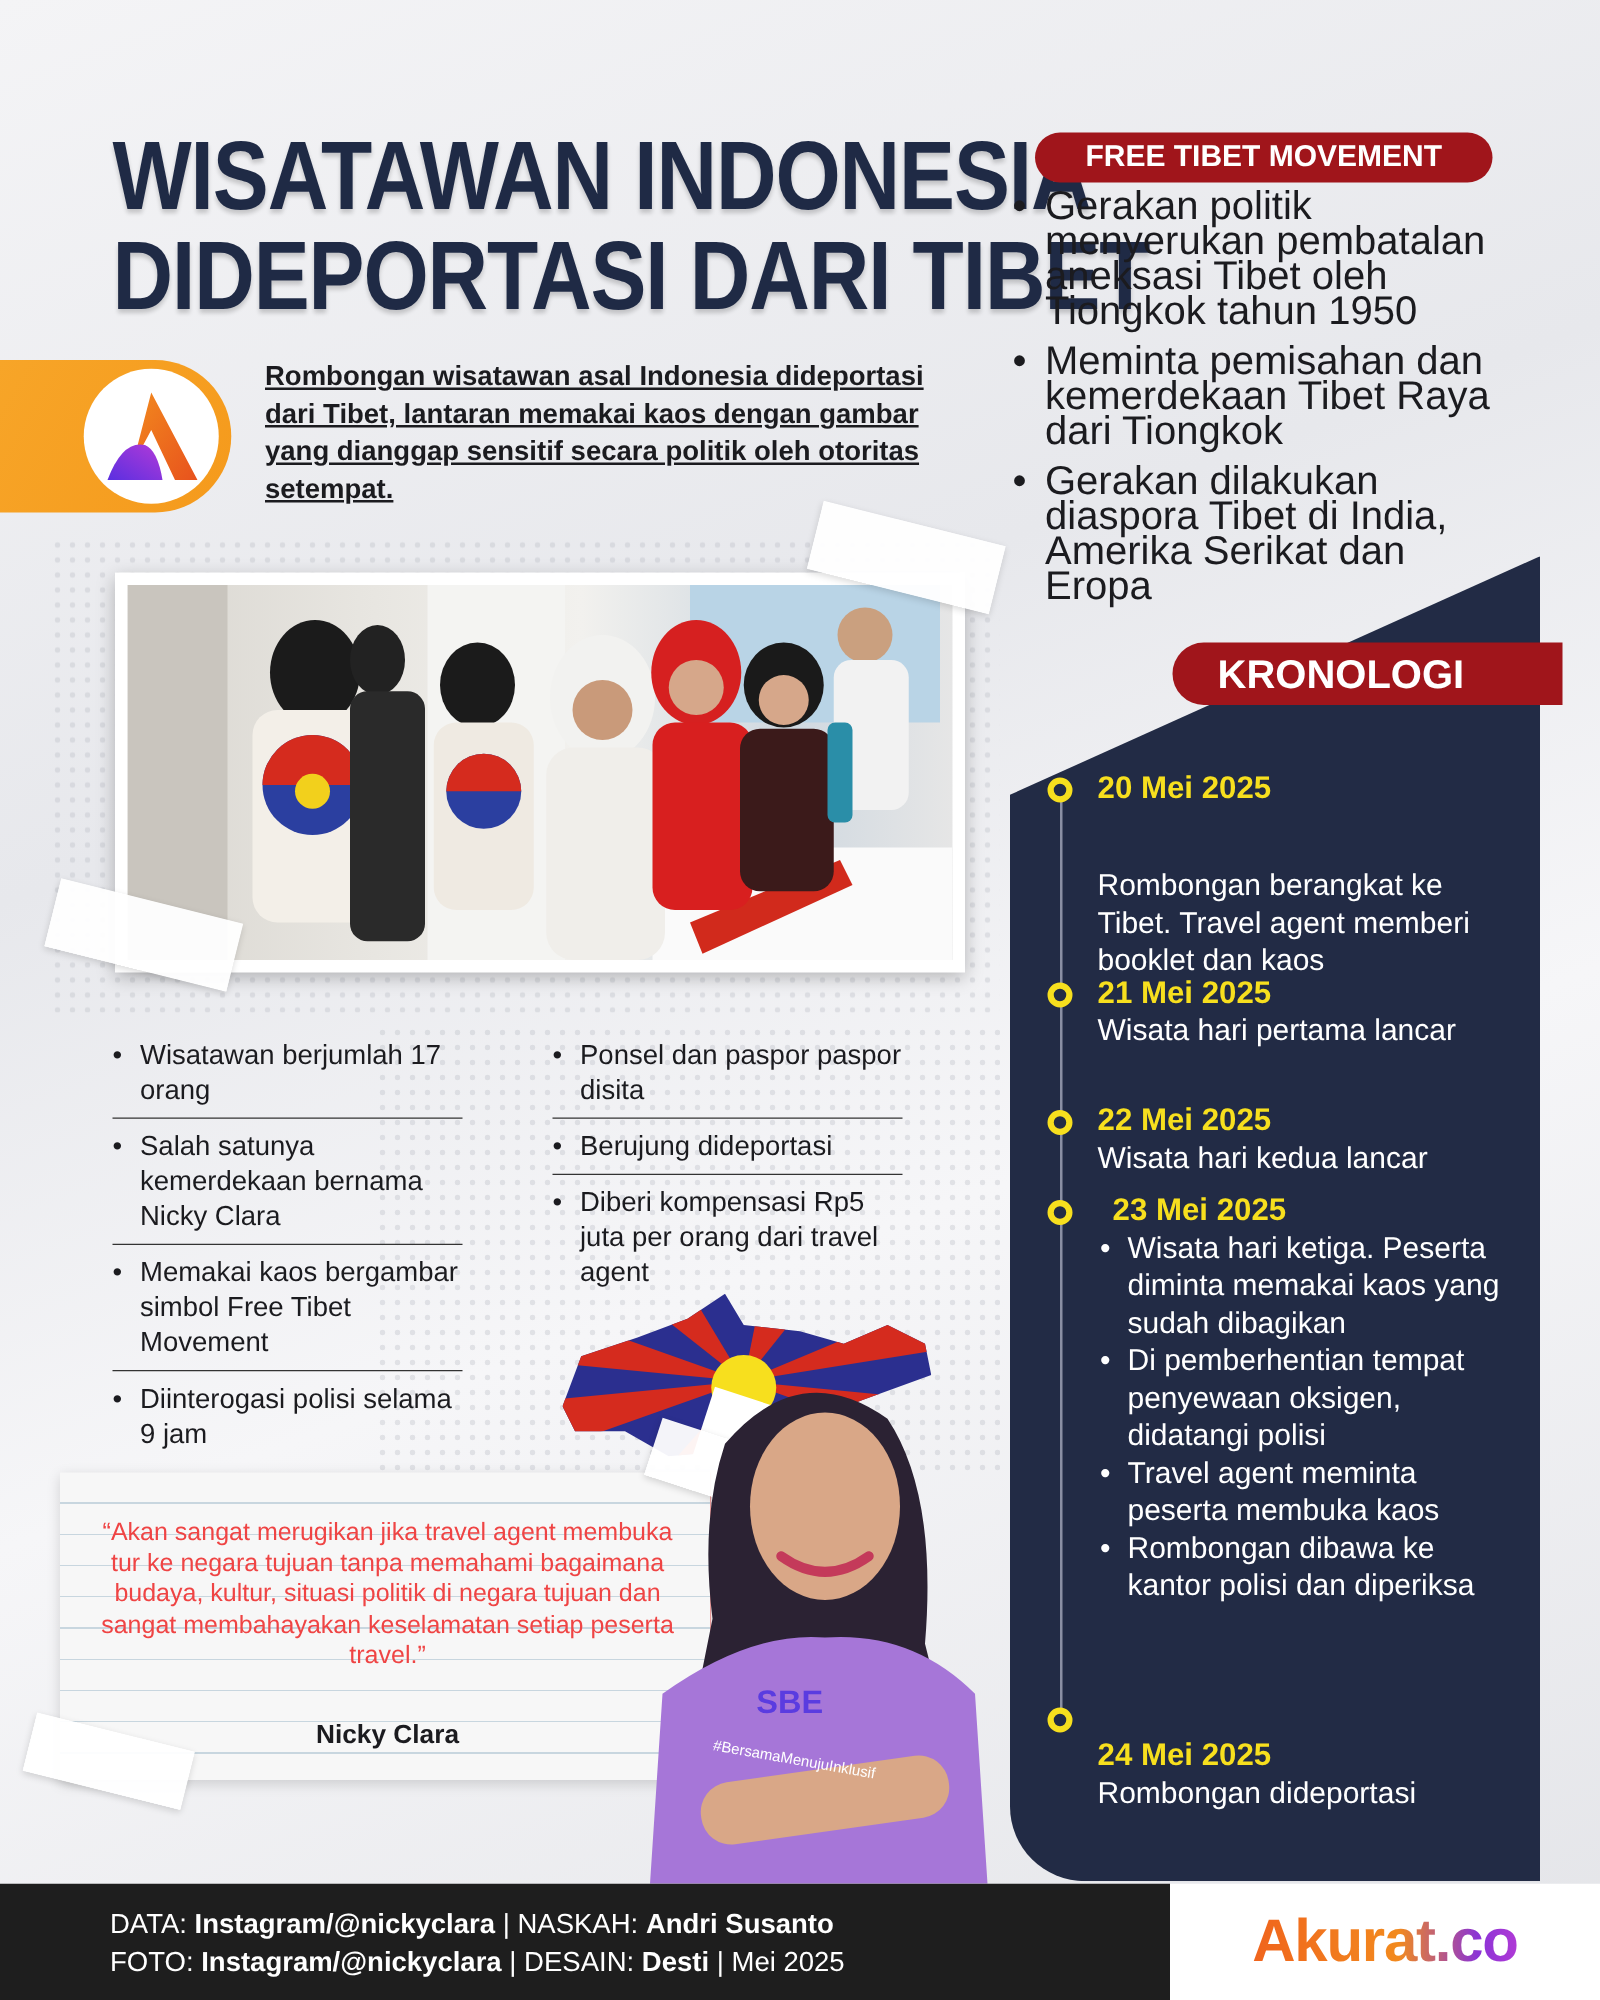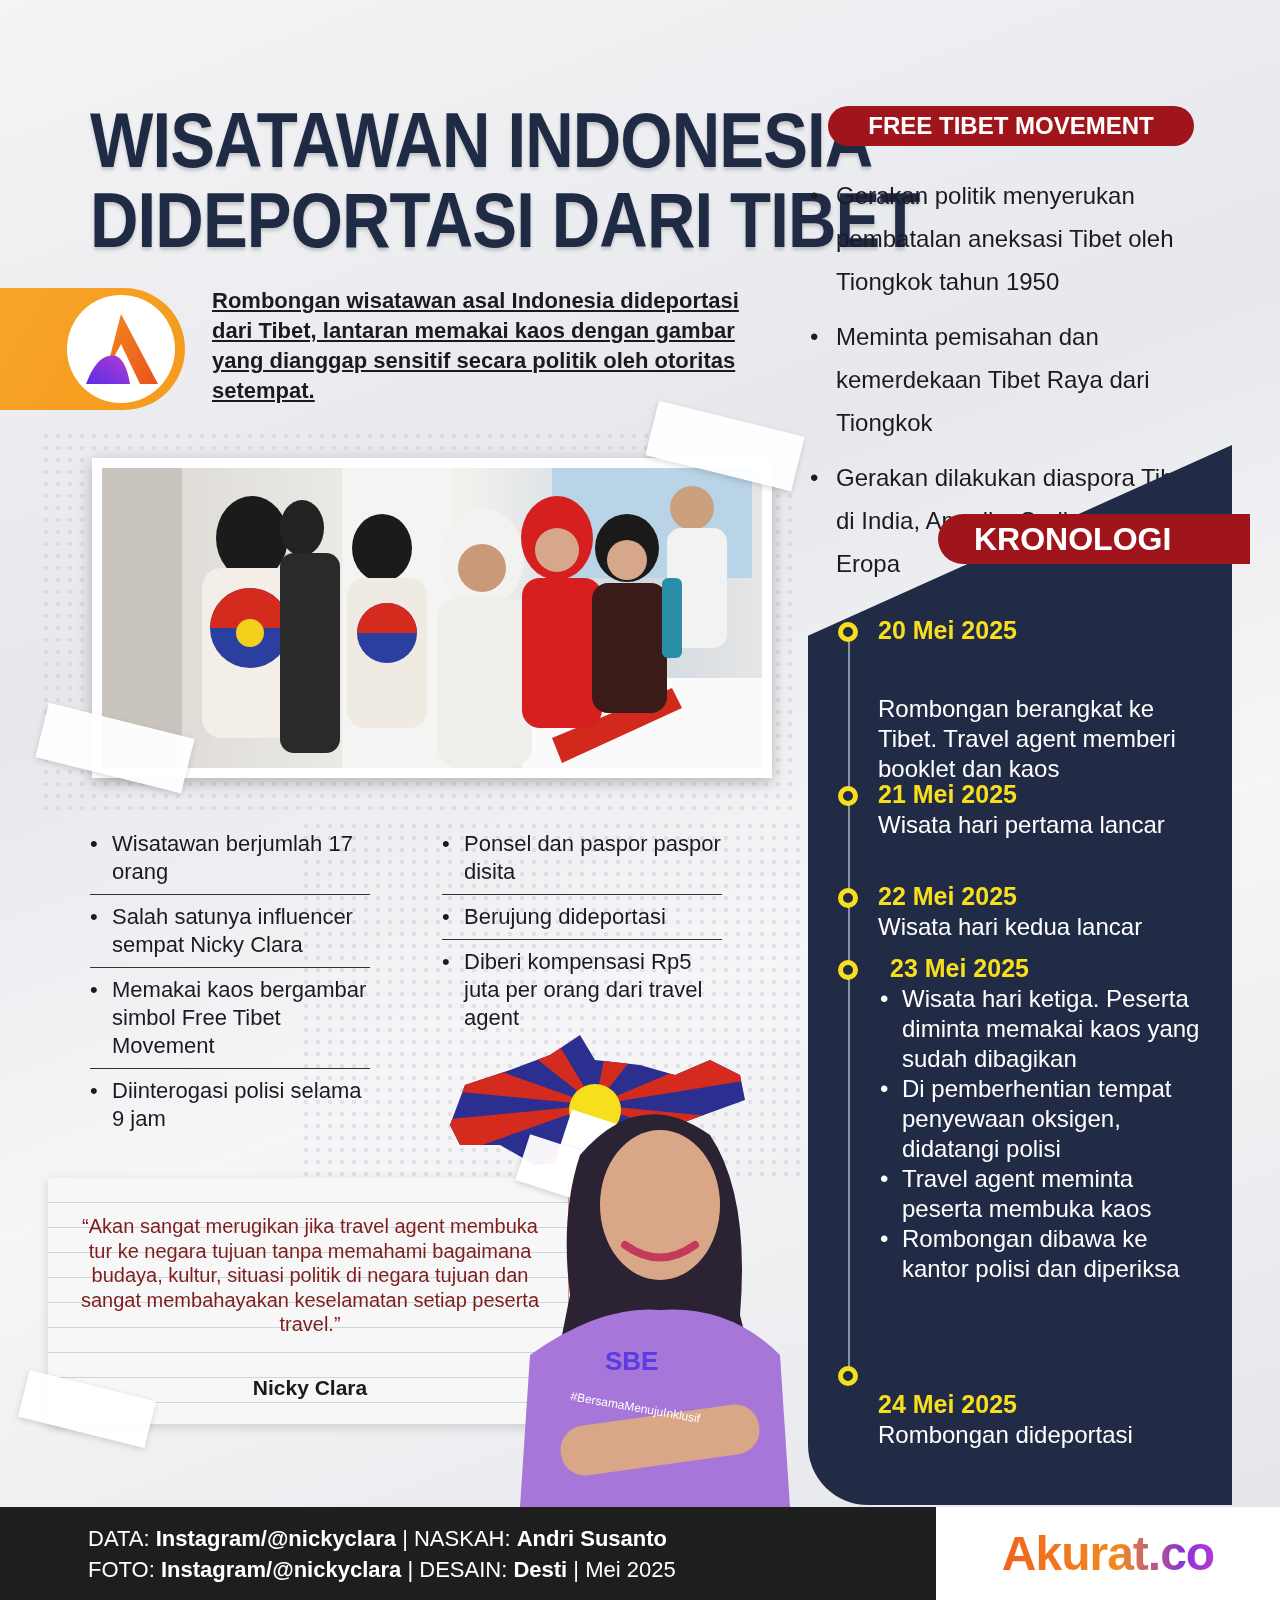--- a/index.html
+++ b/index.html
@@ -38,22 +38,22 @@
     font-family: "Liberation Sans", sans-serif;
     text-decoration: underline;
   }
   .pill-red {
     position: absolute; left: 828px; top: 106px; width: 366px; height: 40px;
     background: #a0151b; color: #fff; border-radius: 20px;
     font-weight: 700; font-size: 24px; text-align: center; line-height: 40px;
     font-family: "Liberation Sans", sans-serif;
   }
   .ftm-list {
-    position: absolute; left: 810px; top: 174px; width: 400px;
-    list-style: none; font-size: 24px; line-height: 43px; color: #1b1b1f;
+    position: absolute; left: 810px; top: 150px; width: 400px;
+    list-style: none; font-size: 32px; line-height: 28px; color: #1b1b1f;
     font-family: "Liberation Sans", sans-serif;
   }
   .ftm-list li { position: relative; padding-left: 26px; margin-bottom: 12px; }
   .ftm-list li::before { content: "•"; position: absolute; left: 0; top: 0; }
 
   .photo-frame {
     position: absolute; left: 92px; top: 458px; width: 680px; height: 320px;
     background: #fff; box-shadow: 0 4px 14px rgba(0,0,0,.25); padding: 10px;
   }
   .photo {
@@ -69,21 +69,21 @@
   .facts-col li::before { content: "•"; position: absolute; left: 0; top: 0; }
 
   .quote-paper {
     position: absolute; left: 48px; top: 1178px; width: 560px; height: 246px;
     background: repeating-linear-gradient(#f7f7f7 0 24px, #c8d6df 24px 25px);
     box-shadow: 0 3px 10px rgba(0,0,0,.15);
   }
   .quote-paper .margin { position: absolute; left: 520px; top: 0; width: 1px; height: 100%; background: #e89a9a; }
   .quote-text {
     position: absolute; left: 70px; top: 1214px; width: 480px; text-align: center;
-    font-size: 20px; line-height: 24.5px; color: #7f1d1d; font-family: "Liberation Sans", sans-serif;
+    font-size: 20px; line-height: 24.5px; color: #ef4444; font-family: "Liberation Sans", sans-serif;
   }
   .quote-author {
     position: absolute; left: 70px; top: 1376px; width: 480px; text-align: center;
     font-weight: 700; font-size: 21px; color: #1b1b1f; font-family: "Liberation Sans", sans-serif;
   }
 
   .kron-panel {
     position: absolute; left: 808px; top: 445px; width: 424px; height: 1060px;
     background: #222b45; border-radius: 160px 0 0 60px;
     clip-path: polygon(0 18%, 100% 0, 100% 100%, 0 100%);
@@ -225,21 +225,21 @@
       <rect x="565" y="60" width="60" height="120" rx="14" fill="#f2f2f2"></rect>
       <rect x="560" y="110" width="20" height="80" rx="6" fill="#2a8ea8"></rect>
     </svg>
   </div>
 </div>
 <div class="tape" style="left:650px;top:418px;width:150px;height:56px;transform:rotate(14deg);"></div>
 <div class="tape" style="left:40px;top:720px;width:150px;height:56px;transform:rotate(14deg);"></div>
 
 <ul class="facts-col" style="left:90px;top:830px;width:280px;">
   <li>Wisatawan berjumlah 17 orang</li>
-  <li>Salah satunya influencer sempat Nicky Clara</li>
+  <li>Salah satunya kemerdekaan bernama Nicky Clara</li>
   <li>Memakai kaos bergambar simbol Free Tibet Movement</li>
   <li>Diinterogasi polisi selama 9 jam</li>
 </ul>
 <ul class="facts-col" style="left:442px;top:830px;width:280px;">
   <li>Ponsel dan paspor paspor disita</li>
   <li>Berujung dideportasi</li>
   <li>Diberi kompensasi Rp5 juta per orang dari travel agent</li>
 </ul>
 
 <svg style="position:absolute;left:440px;top:1030px;" width="310" height="160" viewBox="0 0 310 160">

